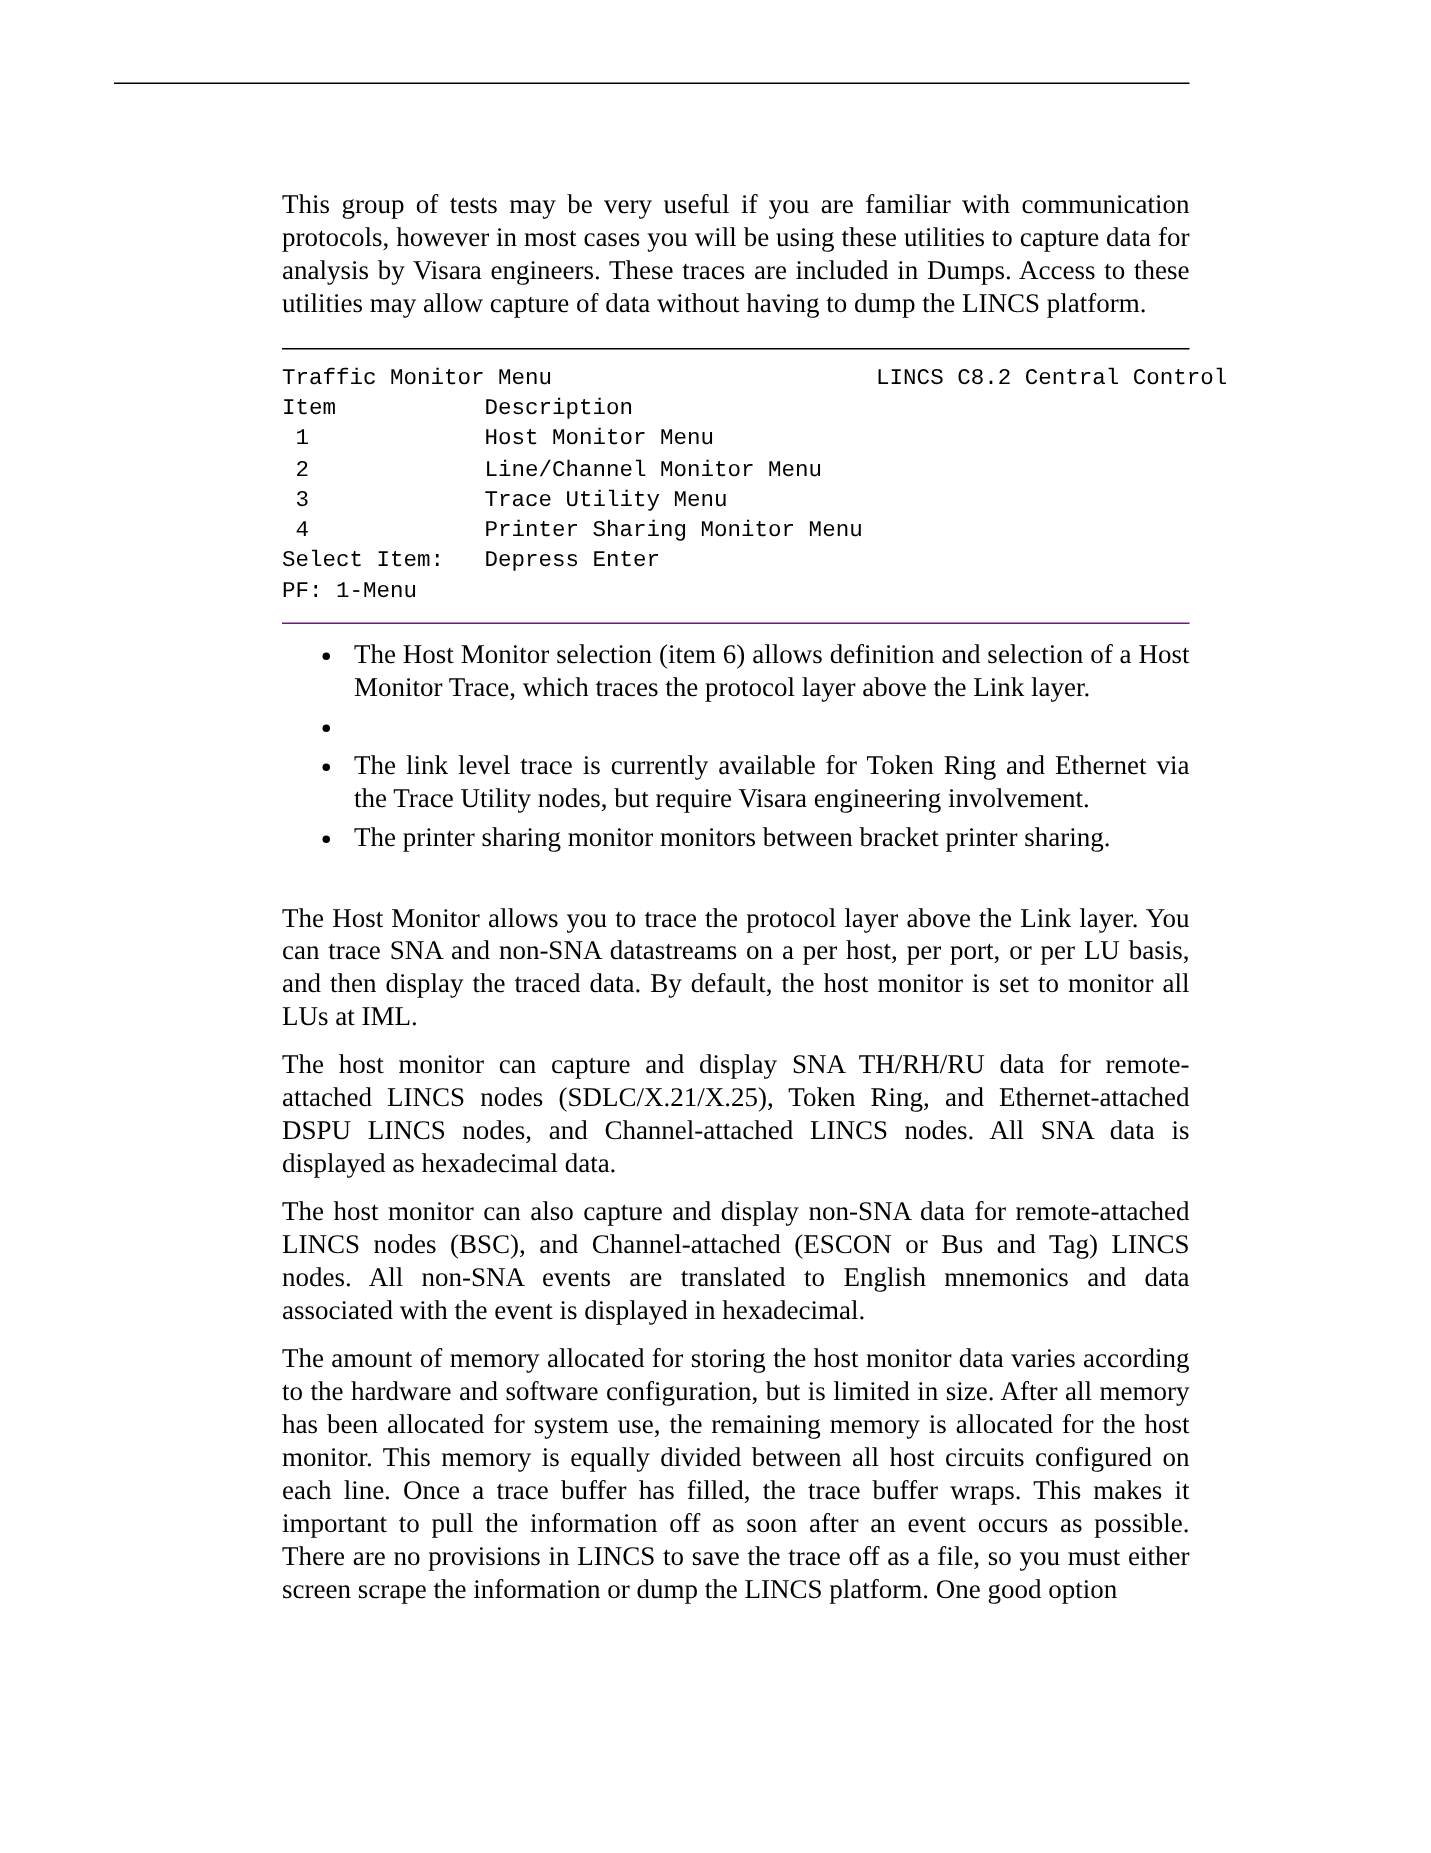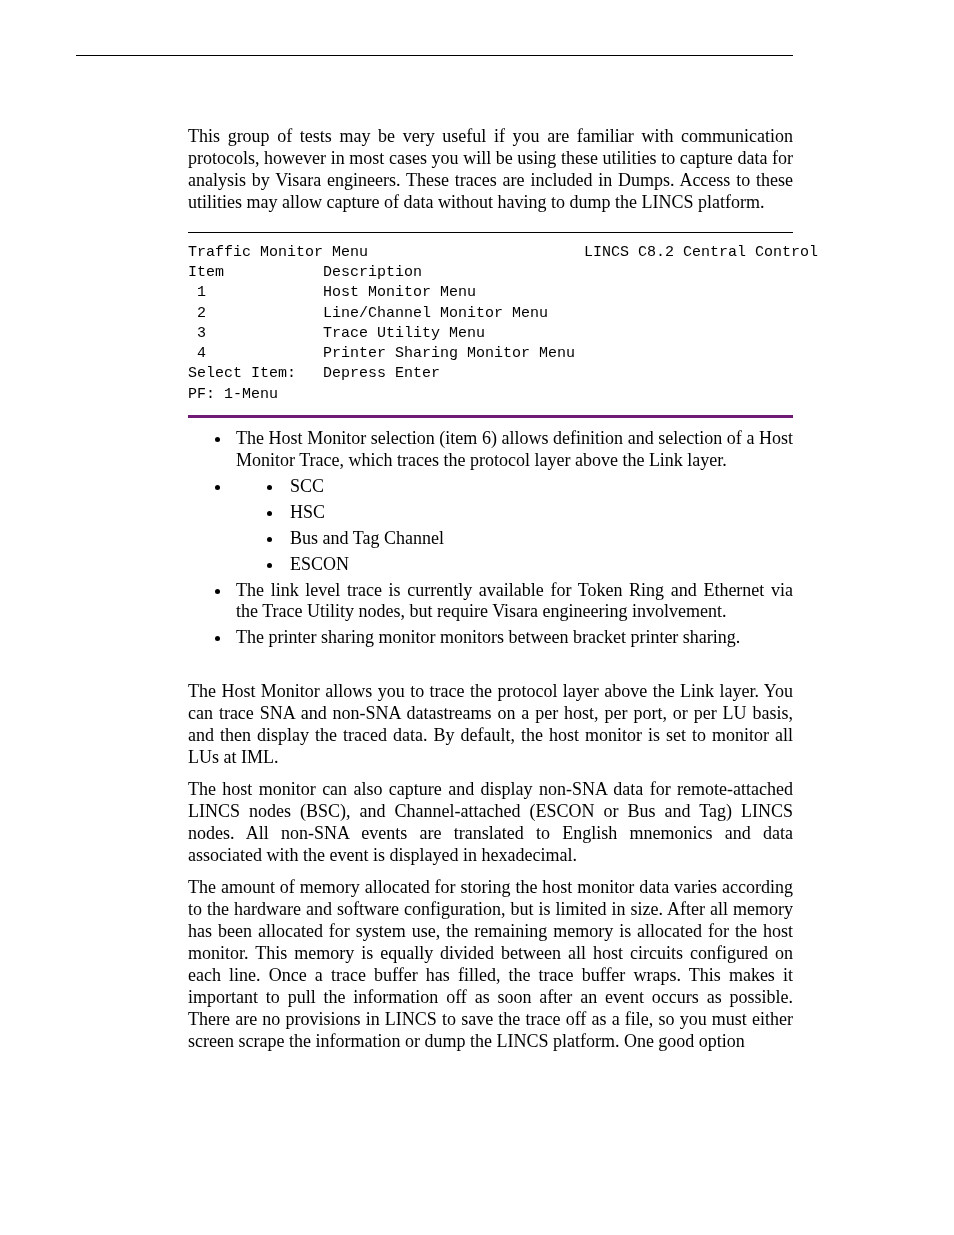--- a/index.html
+++ b/index.html
@@ -26,21 +26,21 @@
     margin-right: 0;
     font-size: 18px;
     line-height: 1.22;
   }
   p {
     margin: 0 0 10px 0;
     text-align: justify;
   }
   .code-block {
     border-top: 1px solid #000;
-    border-bottom: 3px solid #701a75;
+    border-bottom: 1px solid #701a75;
     margin: 18px 0 10px 0;
     padding: 10px 0 10px 0;
     font-family: "Courier New", Courier, monospace;
     font-size: 15px;
     line-height: 1.35;
     white-space: pre;
   }
   .row { display: block; }
   ul.outer {
     list-style-type: disc;
@@ -73,31 +73,26 @@
   <div class="content">
 
     <p>This group of tests may be very useful if you are familiar with communication protocols, however in most cases you will be using these utilities to capture data for analysis by Visara engineers. These traces are included in Dumps. Access to these utilities may allow capture of data without having to dump the LINCS platform.</p>
 
     <div class="code-block"><span class="row"><span>Traffic Monitor Menu</span><span>                        </span><span>LINCS C8.2 Central Control</span></span><span class="row"><span>Item</span><span>           </span><span>Description</span></span><span class="row"><span> 1</span><span>             </span><span>Host Monitor Menu</span></span><span class="row"><span> 2</span><span>             </span><span>Line/Channel Monitor Menu</span></span><span class="row"><span> 3</span><span>             </span><span>Trace Utility Menu</span></span><span class="row"><span> 4</span><span>             </span><span>Printer Sharing Monitor Menu</span></span><span class="row"><span>Select Item:</span><span>   </span><span>Depress Enter</span></span><span class="row"><span>PF: 1-Menu</span></span></div>
 
 
     <ul class="outer">
       <li>The Host Monitor selection (item 6) allows definition and selection of a Host Monitor Trace, which traces the protocol layer above the Link layer.</li>
       <li>
-        <ul class="inner">
-          <li>SCC</li>
-          <li>HSC</li>
-          <li>Bus and Tag Channel</li>
-          <li>ESCON</li>
-        </ul>
       </li>
       <li>The link level trace is currently available for Token Ring and Ethernet via the Trace Utility nodes, but require Visara engineering involvement.</li>
       <li>The printer sharing monitor monitors between bracket printer sharing.</li>
     </ul>
 
     <div class="gap"></div>
 
     <p>The Host Monitor allows you to trace the protocol layer above the Link layer. You can trace SNA and non-SNA datastreams on a per host, per port, or per LU basis, and then display the traced data. By default, the host monitor is set to monitor all LUs at IML.</p>
+    <p>The host monitor can capture and display SNA TH/RH/RU data for remote-attached LINCS nodes (SDLC/X.21/X.25), Token Ring, and Ethernet-attached DSPU LINCS nodes, and Channel-attached LINCS nodes. All SNA data is displayed as hexadecimal data.</p>
     <p>The host monitor can also capture and display non-SNA data for remote-attached LINCS nodes (BSC), and Channel-attached (ESCON or Bus and Tag) LINCS nodes. All non-SNA events are translated to English mnemonics and data associated with the event is displayed in hexadecimal.</p>
     <p>The amount of memory allocated for storing the host monitor data varies according to the hardware and software configuration, but is limited in size. After all memory has been allocated for system use, the remaining memory is allocated for the host monitor. This memory is equally divided between all host circuits configured on each line. Once a trace buffer has filled, the trace buffer wraps. This makes it important to pull the information off as soon after an event occurs as possible. There are no provisions in LINCS to save the trace off as a file, so you must either screen scrape the information or dump the LINCS platform. One good option</p>
 
   </div>
 </div>
 
 </body></html>

